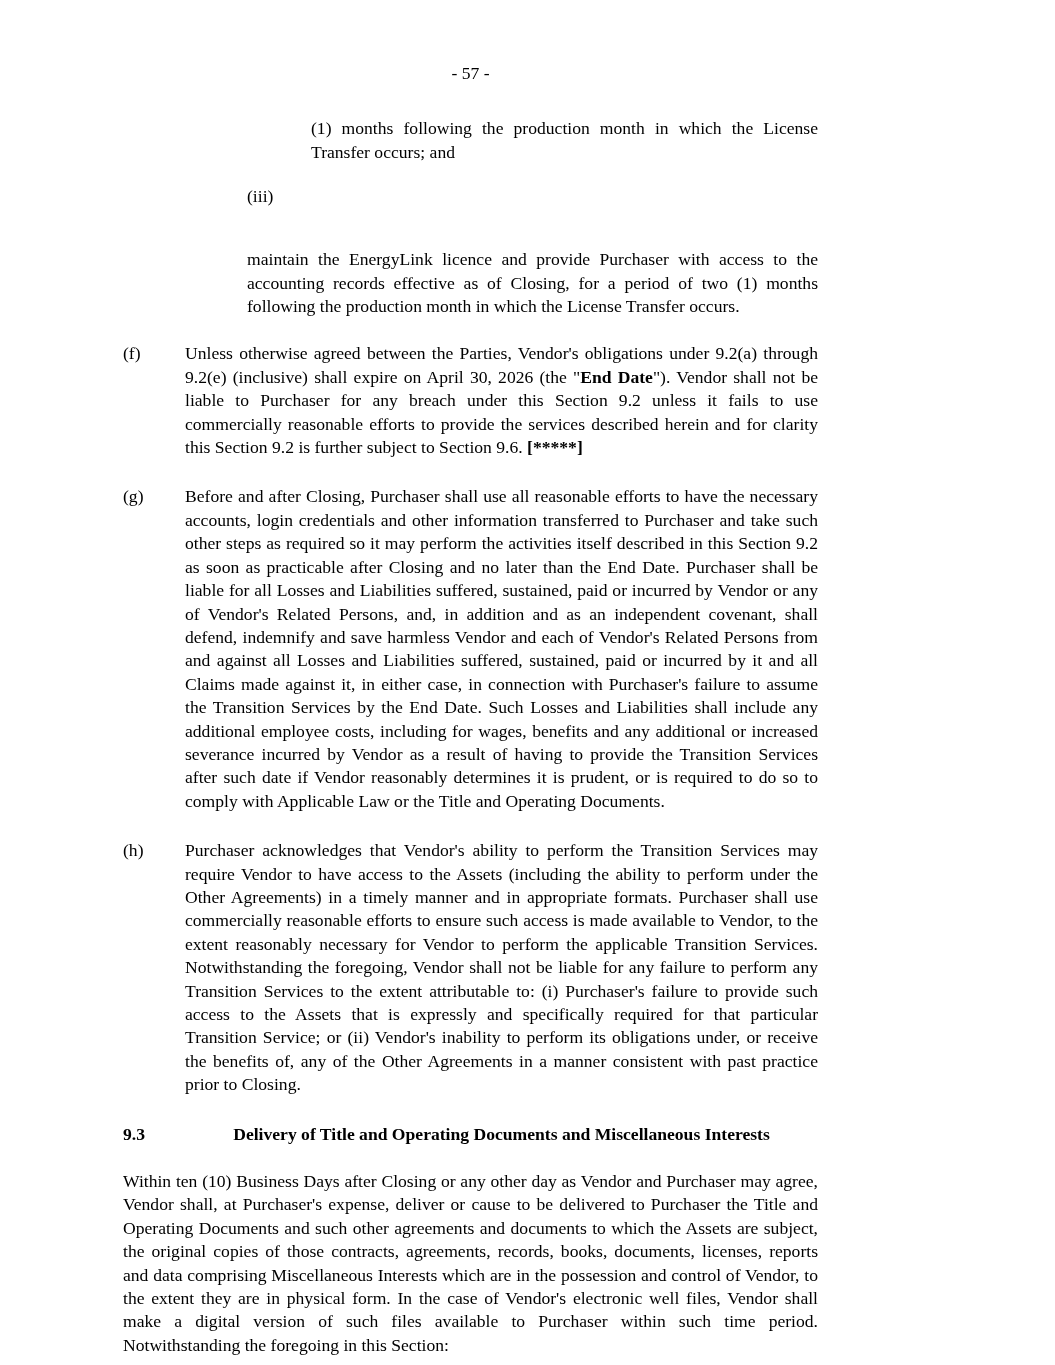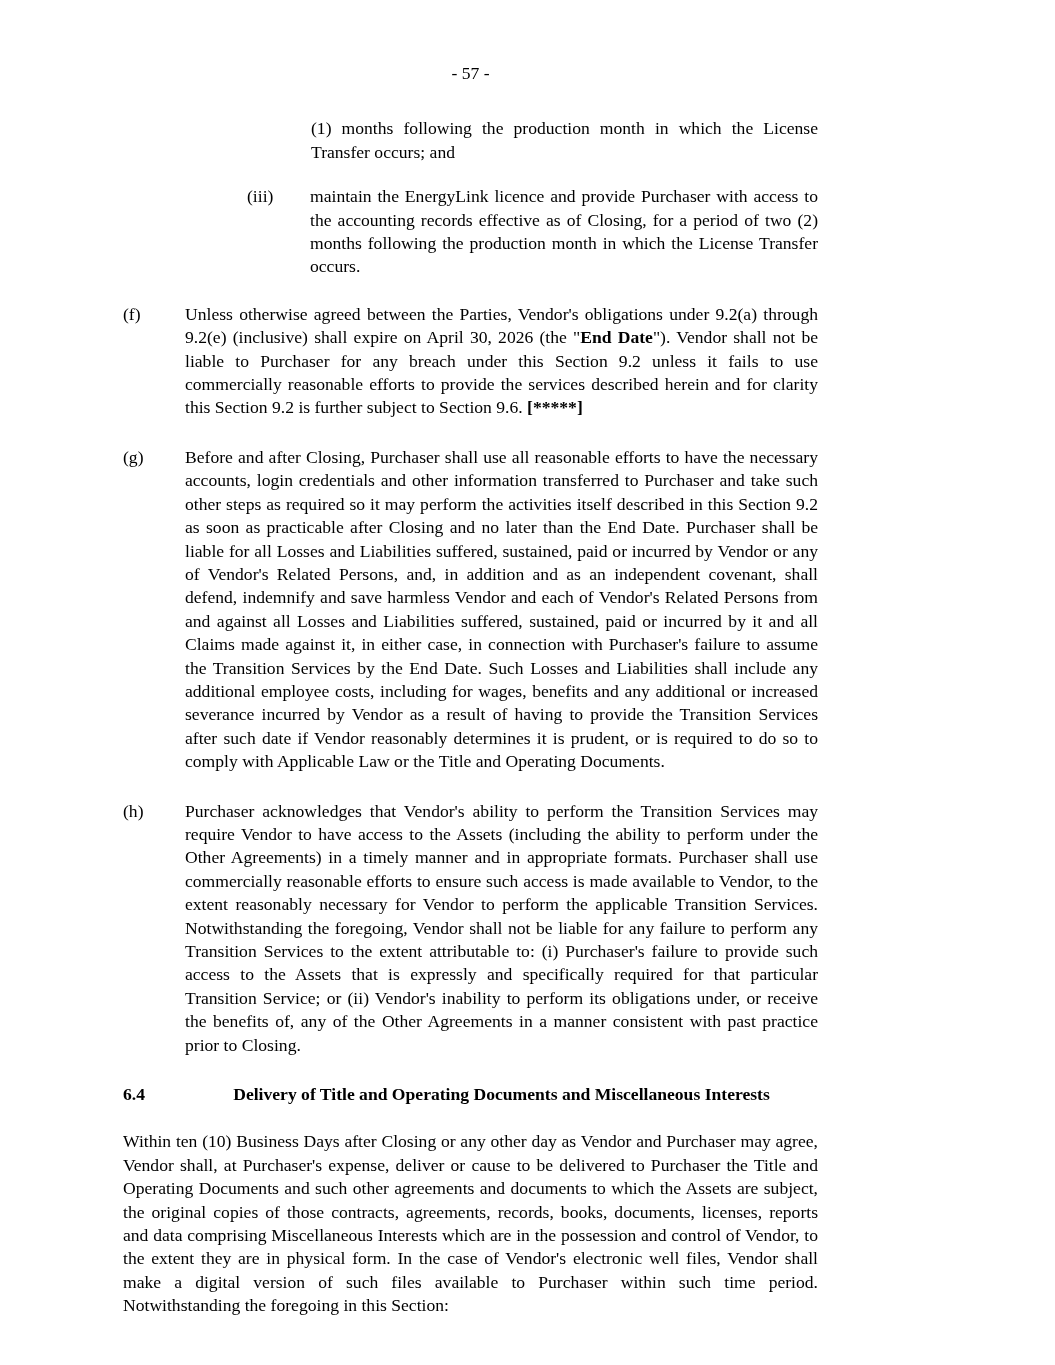--- a/index.html
+++ b/index.html
@@ -41,20 +41,21 @@
     flex: 0 0 62px;
   }
   .hang .body {
     flex: 1 1 auto;
     text-align: justify;
   }
   
   .l2 {
     margin-left: 124px;
     margin-bottom: 24px;
+    flex-direction: column;
   }
   .l2 .label {
     flex: 0 0 63px;
   }
   
   .l1 {
     margin-bottom: 26px;
   }
   .heading {
     font-weight: bold;
@@ -72,38 +73,38 @@
 <body>
 
 <div class="page">
 
   <div class="page-number">- 57 -</div>
 
   <div class="block cont">(1) months following the production month in which the License Transfer occurs; and</div>
 
   <div class="hang l2">
     <span class="label">(iii)</span>
-    <span class="body">maintain the EnergyLink licence and provide Purchaser with access to the accounting records effective as of Closing, for a period of two (2) months following the production month in which the License Transfer occurs.</span>
+    <span class="body">maintain the EnergyLink licence and provide Purchaser with access to the accounting records effective as of Closing, for a period of two (1) months following the production month in which the License Transfer occurs.</span>
   </div>
 
   <div class="hang l1">
     <span class="label">(f)</span>
     <span class="body"><span>Unless otherwise agreed between the Parties, Vendor's obligations under 9.2(a) through 9.2(e) (inclusive) shall expire on April 30, 2026 (the "</span><b>End Date</b><span>"). Vendor shall not be liable to Purchaser for any breach under this Section 9.2 unless it fails to use commercially reasonable efforts to provide the services described herein and for clarity this Section 9.2 is further subject to Section 9.6. </span><b>[*****]</b></span>
   </div>
 
   <div class="hang l1">
     <span class="label">(g)</span>
     <span class="body">Before and after Closing, Purchaser shall use all reasonable efforts to have the necessary accounts, login credentials and other information transferred to Purchaser and take such other steps as required so it may perform the activities itself described in this Section 9.2 as soon as practicable after Closing and no later than the End Date. Purchaser shall be liable for all Losses and Liabilities suffered, sustained, paid or incurred by Vendor or any of Vendor's Related Persons, and, in addition and as an independent covenant, shall defend, indemnify and save harmless Vendor and each of Vendor's Related Persons from and against all Losses and Liabilities suffered, sustained, paid or incurred by it and all Claims made against it, in either case, in connection with Purchaser's failure to assume the Transition Services by the End Date. Such Losses and Liabilities shall include any additional employee costs, including for wages, benefits and any additional or increased severance incurred by Vendor as a result of having to provide the Transition Services after such date if Vendor reasonably determines it is prudent, or is required to do so to comply with Applicable Law or the Title and Operating Documents.</span>
   </div>
 
   <div class="hang l1">
     <span class="label">(h)</span>
     <span class="body">Purchaser acknowledges that Vendor's ability to perform the Transition Services may require Vendor to have access to the Assets (including the ability to perform under the Other Agreements) in a timely manner and in appropriate formats. Purchaser shall use commercially reasonable efforts to ensure such access is made available to Vendor, to the extent reasonably necessary for Vendor to perform the applicable Transition Services. Notwithstanding the foregoing, Vendor shall not be liable for any failure to perform any Transition Services to the extent attributable to: (i) Purchaser's failure to provide such access to the Assets that is expressly and specifically required for that particular Transition Service; or (ii) Vendor's inability to perform its obligations under, or receive the benefits of, any of the Other Agreements in a manner consistent with past practice prior to Closing.</span>
   </div>
 
   <div class="hang l1 heading">
-    <span class="label">6.4</span>
+    <span class="label">9.3</span>
     <span class="body">Delivery of Title and Operating Documents and Miscellaneous Interests</span>
   </div>
 
   <div class="block closing">Within ten (10) Business Days after Closing or any other day as Vendor and Purchaser may agree, Vendor shall, at Purchaser's expense, deliver or cause to be delivered to Purchaser the Title and Operating Documents and such other agreements and documents to which the Assets are subject, the original copies of those contracts, agreements, records, books, documents, licenses, reports and data comprising Miscellaneous Interests which are in the possession and control of Vendor, to the extent they are in physical form. In the case of Vendor's electronic well files, Vendor shall make a digital version of such files available to Purchaser within such time period. Notwithstanding the foregoing in this Section:</div>
 
 </div>
 
 </body></html>

